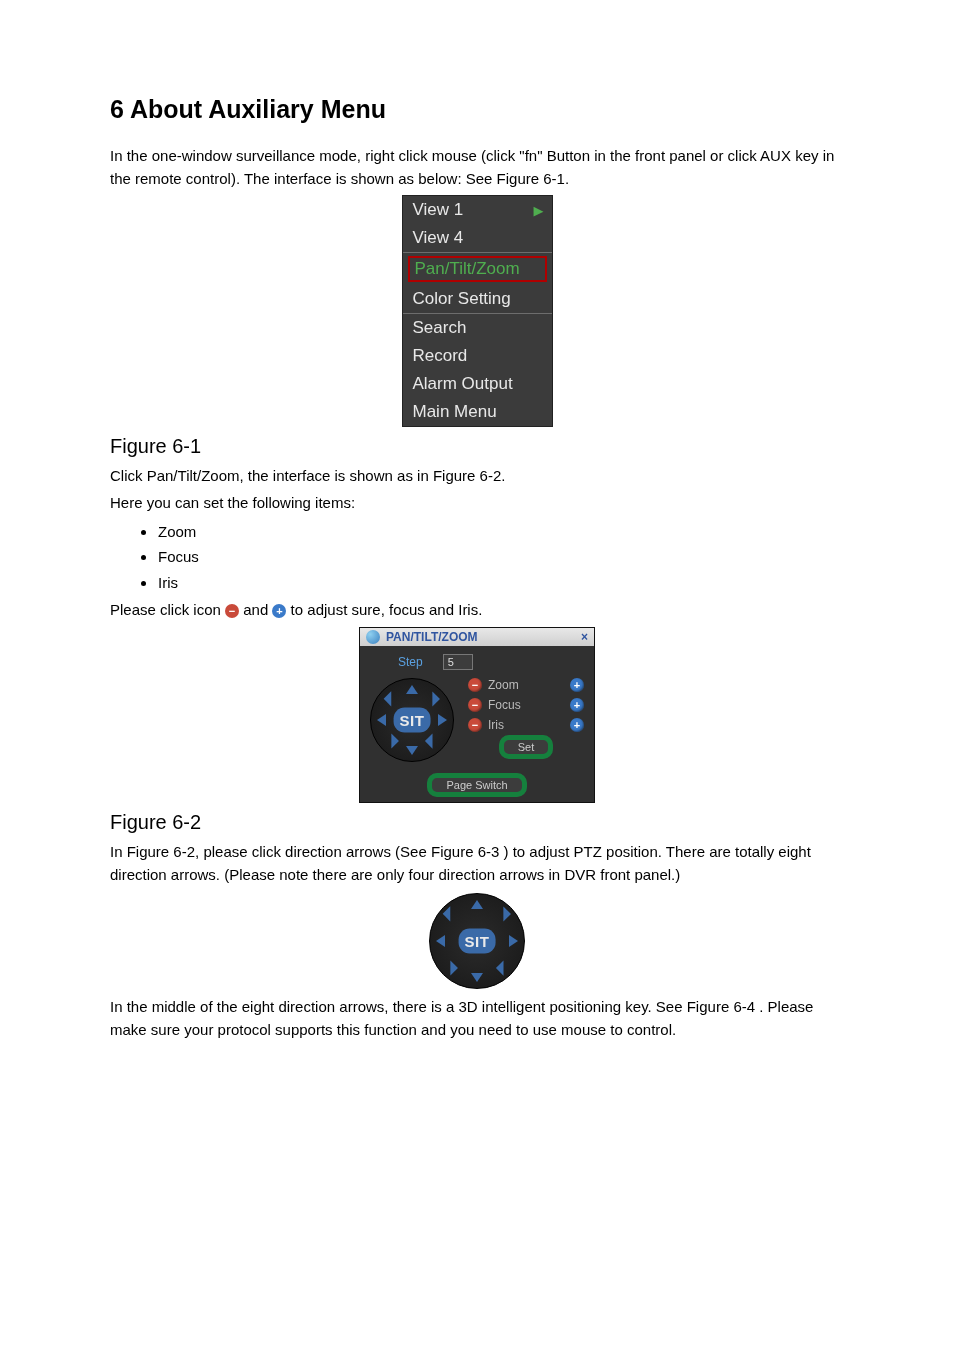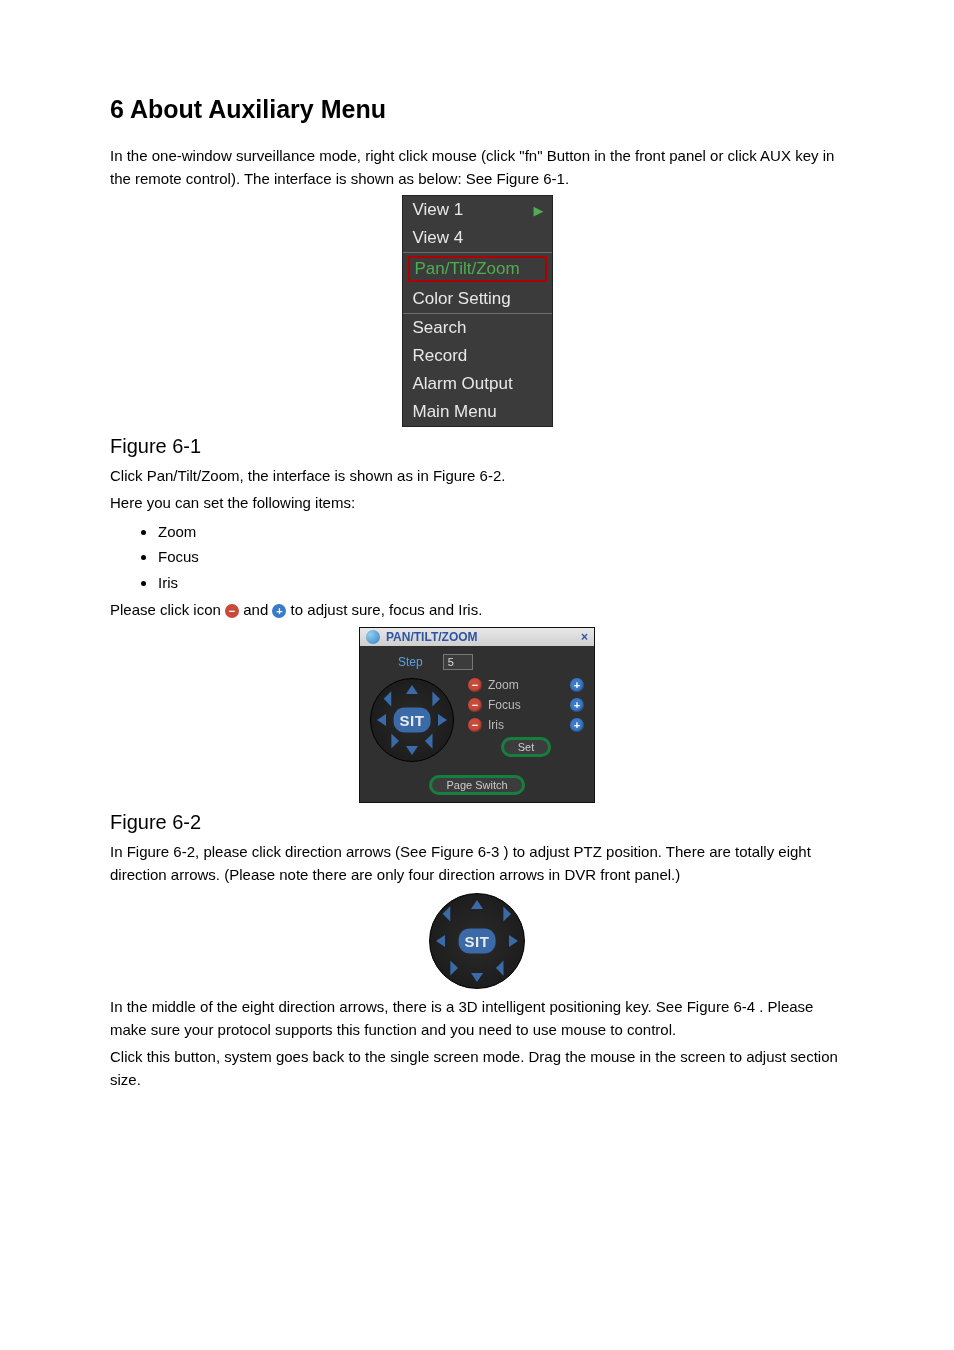--- a/index.html
+++ b/index.html
@@ -105,21 +105,21 @@
   .ctrl-label { flex: 1; text-align: left; }
   .round-btn {
     width: 14px; height: 14px; border-radius: 50%;
     display: inline-flex; align-items: center; justify-content: center;
     color: #fff; font-size: 11px; line-height: 1; font-weight: bold;
     box-shadow: inset -1px -1px 2px rgba(0,0,0,0.4);
   }
   .minus-btn { background: #c94a3a; }
   .plus-btn { background: #3a7ac9; }
   .pill-btn {
-    border: 3px solid #15803d; border-radius: 10px; background: #3c3c3c;
+    border: 5px solid #15803d; border-radius: 10px; background: #3c3c3c;
     color: #ccc; font-size: 11px; padding: 1px 14px; text-align: center;
   }
   .page-switch-row { text-align: center; margin-top: 16px; }
 
   
   .dpad {
     width: 84px; height: 84px; position: relative; flex: 0 0 84px;
     border-radius: 50%;
     background: radial-gradient(circle at 50% 50%, #2b2b2b 0%, #1d1d1d 70%, #111 100%);
     border: 1px solid #000;
@@ -271,14 +271,13 @@
     <div class="tri tri-left"></div>
     <div class="tri tri-right"></div>
     <div class="diag d-ul">◤</div>
     <div class="diag d-ur">◥</div>
     <div class="diag d-dl">◣</div>
     <div class="diag d-dr">◢</div>
     <div class="sit">SIT</div>
   </div>
 
   <p>In the middle of the eight direction arrows, there is a 3D intelligent positioning key. See Figure 6-4 . Please make sure your protocol supports this function and you need to use mouse to control.</p>
-  <p>Click this button, system goes back to the single screen mode. Drag the mouse in the screen to adjust section size.</p>
 </div>
 
 </body></html>

